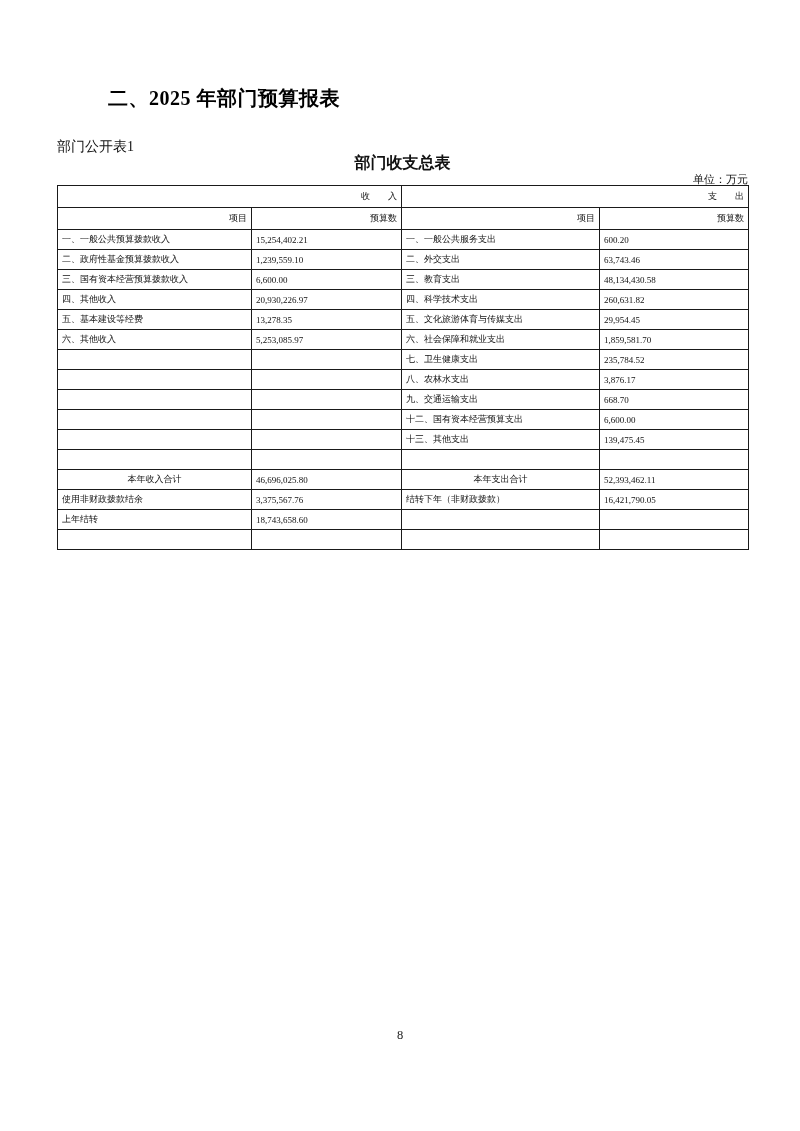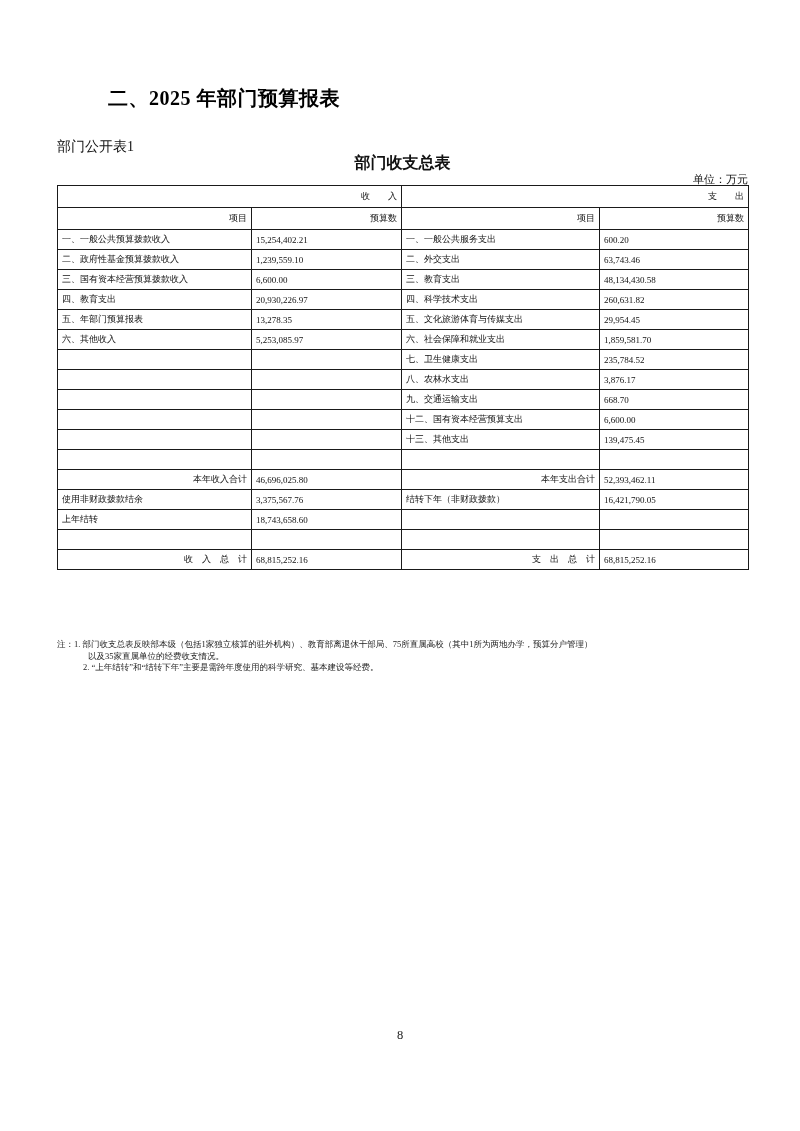--- a/index.html
+++ b/index.html
@@ -36,21 +36,21 @@
   }
   table.budget th, table.budget td {
     border: 1px solid #1a1a1a;
     font-size: 9px; font-weight: normal;
     padding: 0 4px; overflow: hidden; white-space: nowrap;
   }
   table.budget th { height: 22px; text-align: right; }
   table.budget td { height: 20px; }
   td.c-item { text-align: left; }
   td.c-val  { text-align: left; }
-  td.center { text-align: right; }
+  td.center { text-align: center; }
 
   .notes {
     position: absolute; left: 57px; top: 639px; width: 700px;
     font-size: 8.5px; line-height: 11.5px; color: #222;
   }
   .note-line2 { padding-left: 31px; }
   .note-line3 { padding-left: 26px; }
 
   .page-number {
     position: absolute; top: 1028px; left: 0; width: 800px;
@@ -100,27 +100,27 @@
         <td class="c-item">二、外交支出</td>
         <td class="c-val">63,743.46</td>
       </tr>
       <tr>
         <td class="c-item">三、国有资本经营预算拨款收入</td>
         <td class="c-val">6,600.00</td>
         <td class="c-item">三、教育支出</td>
         <td class="c-val">48,134,430.58</td>
       </tr>
       <tr>
-        <td class="c-item">四、教育支出</td>
+        <td class="c-item">四、其他收入</td>
         <td class="c-val">20,930,226.97</td>
         <td class="c-item">四、科学技术支出</td>
         <td class="c-val">260,631.82</td>
       </tr>
       <tr>
-        <td class="c-item">五、年部门预算报表</td>
+        <td class="c-item">五、基本建设等经费</td>
         <td class="c-val">13,278.35</td>
         <td class="c-item">五、文化旅游体育与传媒支出</td>
         <td class="c-val">29,954.45</td>
       </tr>
       <tr>
         <td class="c-item">六、其他收入</td>
         <td class="c-val">5,253,085.97</td>
         <td class="c-item">六、社会保障和就业支出</td>
         <td class="c-val">1,859,581.70</td>
       </tr>
@@ -177,30 +177,19 @@
         <td class="c-val">18,743,658.60</td>
         <td class="c-item"></td>
         <td class="c-val"></td>
       </tr>
       <tr>
         <td class="c-item"></td>
         <td class="c-val"></td>
         <td class="c-item"></td>
         <td class="c-val"></td>
       </tr>
-      <tr>
-        <td class="c-item center">收　入　总　计</td>
-        <td class="c-val">68,815,252.16</td>
-        <td class="c-item center">支　出　总　计</td>
-        <td class="c-val">68,815,252.16</td>
-      </tr>
     </tbody>
   </table>
 
-  <div class="notes">
-    <div class="note-line1">注：1. 部门收支总表反映部本级（包括1家独立核算的驻外机构）、教育部离退休干部局、75所直属高校（其中1所为两地办学，预算分户管理）</div>
-    <div class="note-line2">以及35家直属单位的经费收支情况。</div>
-    <div class="note-line3">2. “上年结转”和“结转下年”主要是需跨年度使用的科学研究、基本建设等经费。</div>
-  </div>
 
   <div class="page-number">8</div>
 
 </div>
 
 </body></html>

